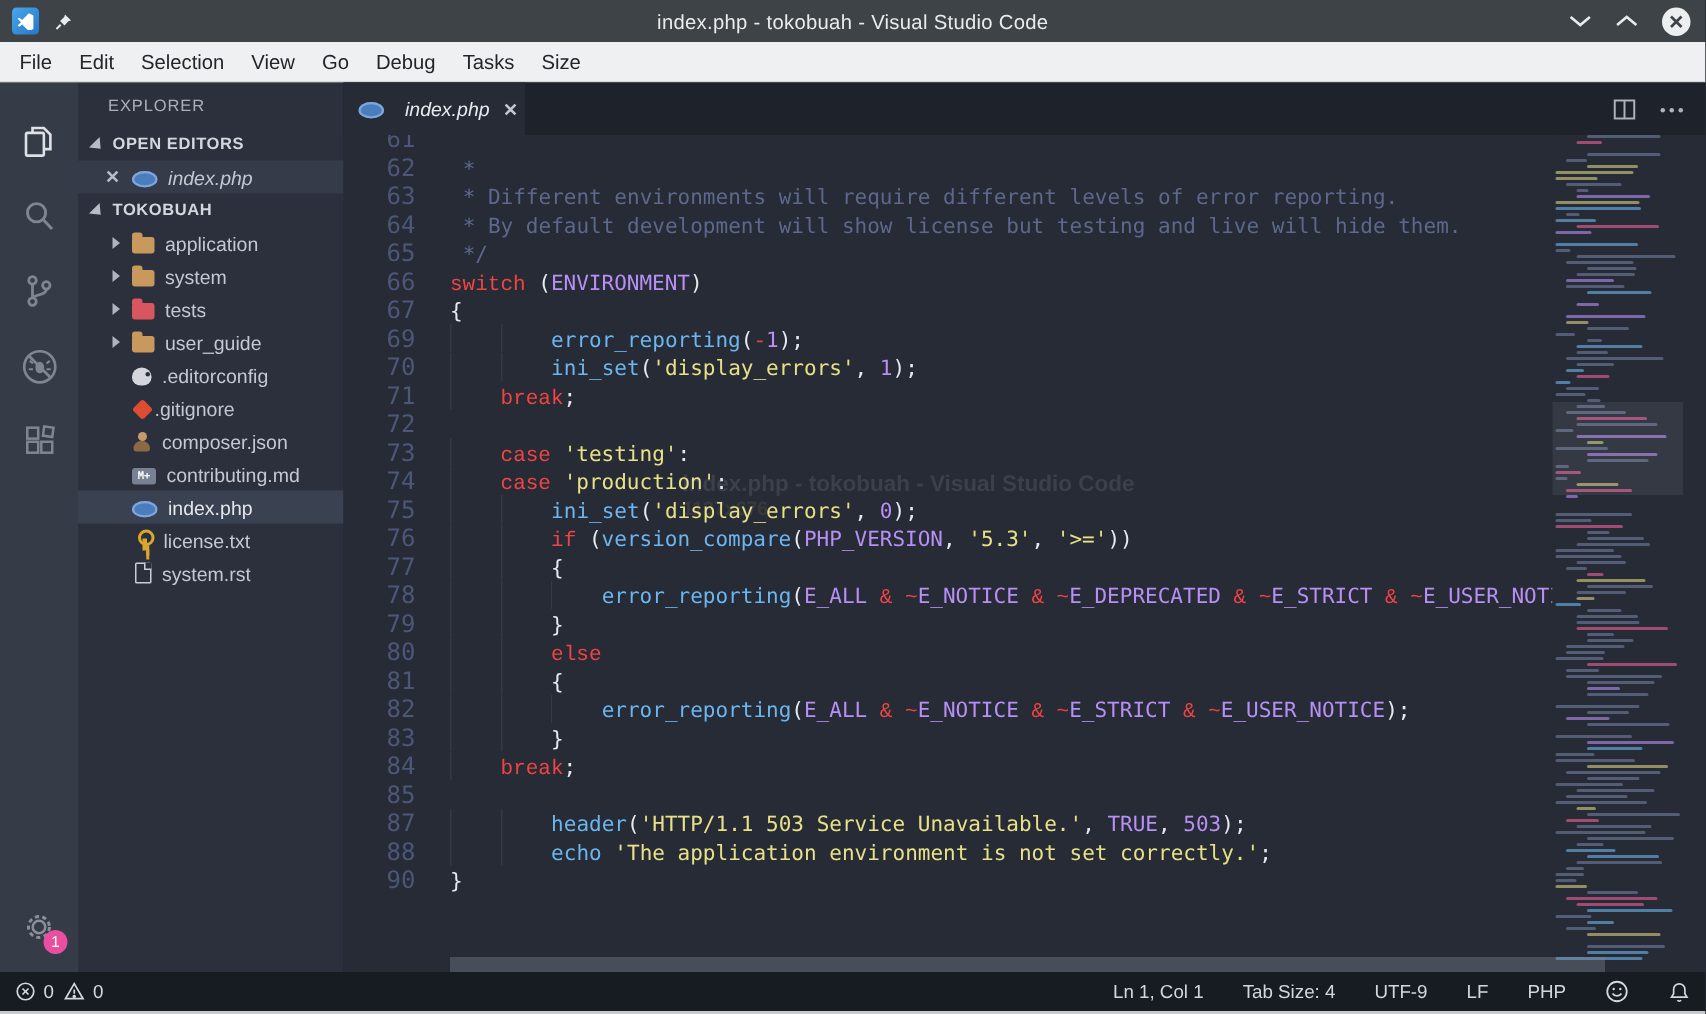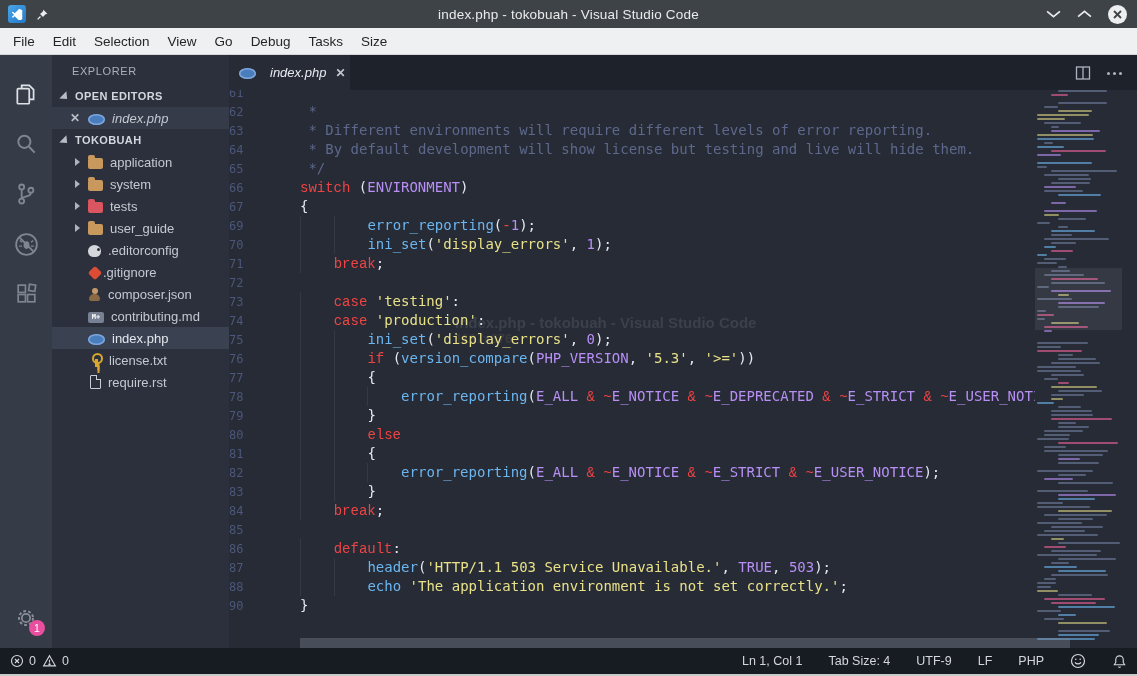--- a/index.html
+++ b/index.html
@@ -80,21 +80,21 @@
     color:#e8eaf0; font-size:13px; gap:7px; }
   #tab-active .xclose { color:#c3c7cf; font-weight:bold; font-size:12px; margin-left:2px; }
   #editor-actions { position:absolute; right:12px; top:0; height:35px; display:flex; align-items:center; gap:16px; }
   .dots { width:18px; height:4px; position:relative; }
   .dots::before { content:''; position:absolute; left:0; top:1px; width:3px; height:3px; border-radius:50%;
     background:#aeb3bd; box-shadow:6px 0 0 #aeb3bd, 12px 0 0 #aeb3bd; }
 
   #codearea { position:relative; flex:1; overflow:hidden; }
   #lines { position:absolute; left:0; top:-7px; right:102px; }
   .cl { height:19px; line-height:19px; white-space:pre; font-family:"DejaVu Sans Mono",monospace; font-size:14px; overflow:hidden; }
-  .ln { display:inline-block; width:48px; text-align:left; color:#4c577a; margin-right:23px; font-size:12px; }
+  .ln { display:inline-block; width:48px; text-align:right; color:#4c577a; margin-right:23px; font-size:16px; }
   .ind { display:inline-block; width:4ch; height:19px; vertical-align:top; box-shadow:inset 1px 0 0 rgba(255,255,255,0.07); }
   .tk-c { color:#5d688c; } .tk-k, .tk-o { color:#ef4444;font-family:Liberation Mono, monospace; } .tk-s { color:#e9e188; }
   .tk-f { color:#6cb6f0; } .tk-v { color:#b78ff5; } .tk-p, .tk-d { color:#e6e9f0; }
 
   #watermark { position:absolute; left:226px; top:224px; pointer-events:none; }
   #watermark .wm1 { font-size:15px; font-weight:bold; color:rgba(200,205,215,0.13); }
   #watermark .wm2 { font-size:13px; font-weight:bold; color:rgba(235,200,150,0.10); }
 
   #minimap { position:absolute; right:15px; top:0; width:87px; height:558px; overflow:hidden; background:#262b35; }
   .mm-line { height:2px; margin:0 0 2px 0; border-radius:1px; }
@@ -284,21 +284,21 @@
             <span class="label">index.php</span>
           </div>
           <div class="row">
             <span class="chev"></span>
             <span class="ic ic-key"></span>
             <span class="label">license.txt</span>
           </div>
           <div class="row">
             <span class="chev"></span>
             <span class="ic ic-file"></span>
-            <span class="label">require.rst</span>
+            <span class="label">system.rst</span>
           </div>
         </div>
     </div>
 
     <div id="editorcol">
       <div id="tabbar">
         <div id="tab-active">
           <span class="ic ic-php"></span>
           <span class="italic">index.php</span>
           <span class="xclose">✕</span>
@@ -332,21 +332,20 @@
             <div class="cl"><span class="ln">76</span><span class="ind"></span><span class="ind"></span><span class="tk-k">if</span><span class="tk-p"> (</span><span class="tk-f">version_compare</span><span class="tk-p">(</span><span class="tk-v">PHP_VERSION</span><span class="tk-p">, </span><span class="tk-s">'5.3'</span><span class="tk-p">, </span><span class="tk-s">'&gt;='</span><span class="tk-p">))</span></div>
             <div class="cl"><span class="ln">77</span><span class="ind"></span><span class="ind"></span><span class="tk-p">{</span></div>
             <div class="cl"><span class="ln">78</span><span class="ind"></span><span class="ind"></span><span class="ind"></span><span class="tk-f">error_reporting</span><span class="tk-p">(</span><span class="tk-v">E_ALL</span><span class="tk-o"> &amp; ~</span><span class="tk-v">E_NOTICE</span><span class="tk-o"> &amp; ~</span><span class="tk-v">E_DEPRECATED</span><span class="tk-o"> &amp; ~</span><span class="tk-v">E_STRICT</span><span class="tk-o"> &amp; ~</span><span class="tk-v">E_USER_NOTICE</span></div>
             <div class="cl"><span class="ln">79</span><span class="ind"></span><span class="ind"></span><span class="tk-p">}</span></div>
             <div class="cl"><span class="ln">80</span><span class="ind"></span><span class="ind"></span><span class="tk-k">else</span></div>
             <div class="cl"><span class="ln">81</span><span class="ind"></span><span class="ind"></span><span class="tk-p">{</span></div>
             <div class="cl"><span class="ln">82</span><span class="ind"></span><span class="ind"></span><span class="ind"></span><span class="tk-f">error_reporting</span><span class="tk-p">(</span><span class="tk-v">E_ALL</span><span class="tk-o"> &amp; ~</span><span class="tk-v">E_NOTICE</span><span class="tk-o"> &amp; ~</span><span class="tk-v">E_STRICT</span><span class="tk-o"> &amp; ~</span><span class="tk-v">E_USER_NOTICE</span><span class="tk-p">);</span></div>
             <div class="cl"><span class="ln">83</span><span class="ind"></span><span class="ind"></span><span class="tk-p">}</span></div>
             <div class="cl"><span class="ln">84</span><span class="ind"></span><span class="tk-k">break</span><span class="tk-p">;</span></div>
             <div class="cl"><span class="ln">85</span></div>
-            <div class="cl"><span class="ln">86</span><span class="ind"></span><span class="tk-k">default</span><span class="tk-p">:</span></div>
             <div class="cl"><span class="ln">87</span><span class="ind"></span><span class="ind"></span><span class="tk-f">header</span><span class="tk-p">(</span><span class="tk-s">'HTTP/1.1 503 Service Unavailable.'</span><span class="tk-p">, </span><span class="tk-v">TRUE</span><span class="tk-p">, </span><span class="tk-v">503</span><span class="tk-p">);</span></div>
             <div class="cl"><span class="ln">88</span><span class="ind"></span><span class="ind"></span><span class="tk-f">echo</span><span class="tk-d"> </span><span class="tk-s">'The application environment is not set correctly.'</span><span class="tk-p">;</span></div>
             <div class="cl"><span class="ln">90</span><span class="tk-p">}</span></div>
           </div>
         <div id="watermark">
           <div class="wm1">index.php - tokobuah - Visual Studio Code</div>
           <div class="wm2">1137x676</div>
         </div>
         <div id="minimap">
             <div class="mm-line" style="background: rgba(120, 135, 170, 0.55); margin-left: 23px; width: 48.5255px;"></div>

